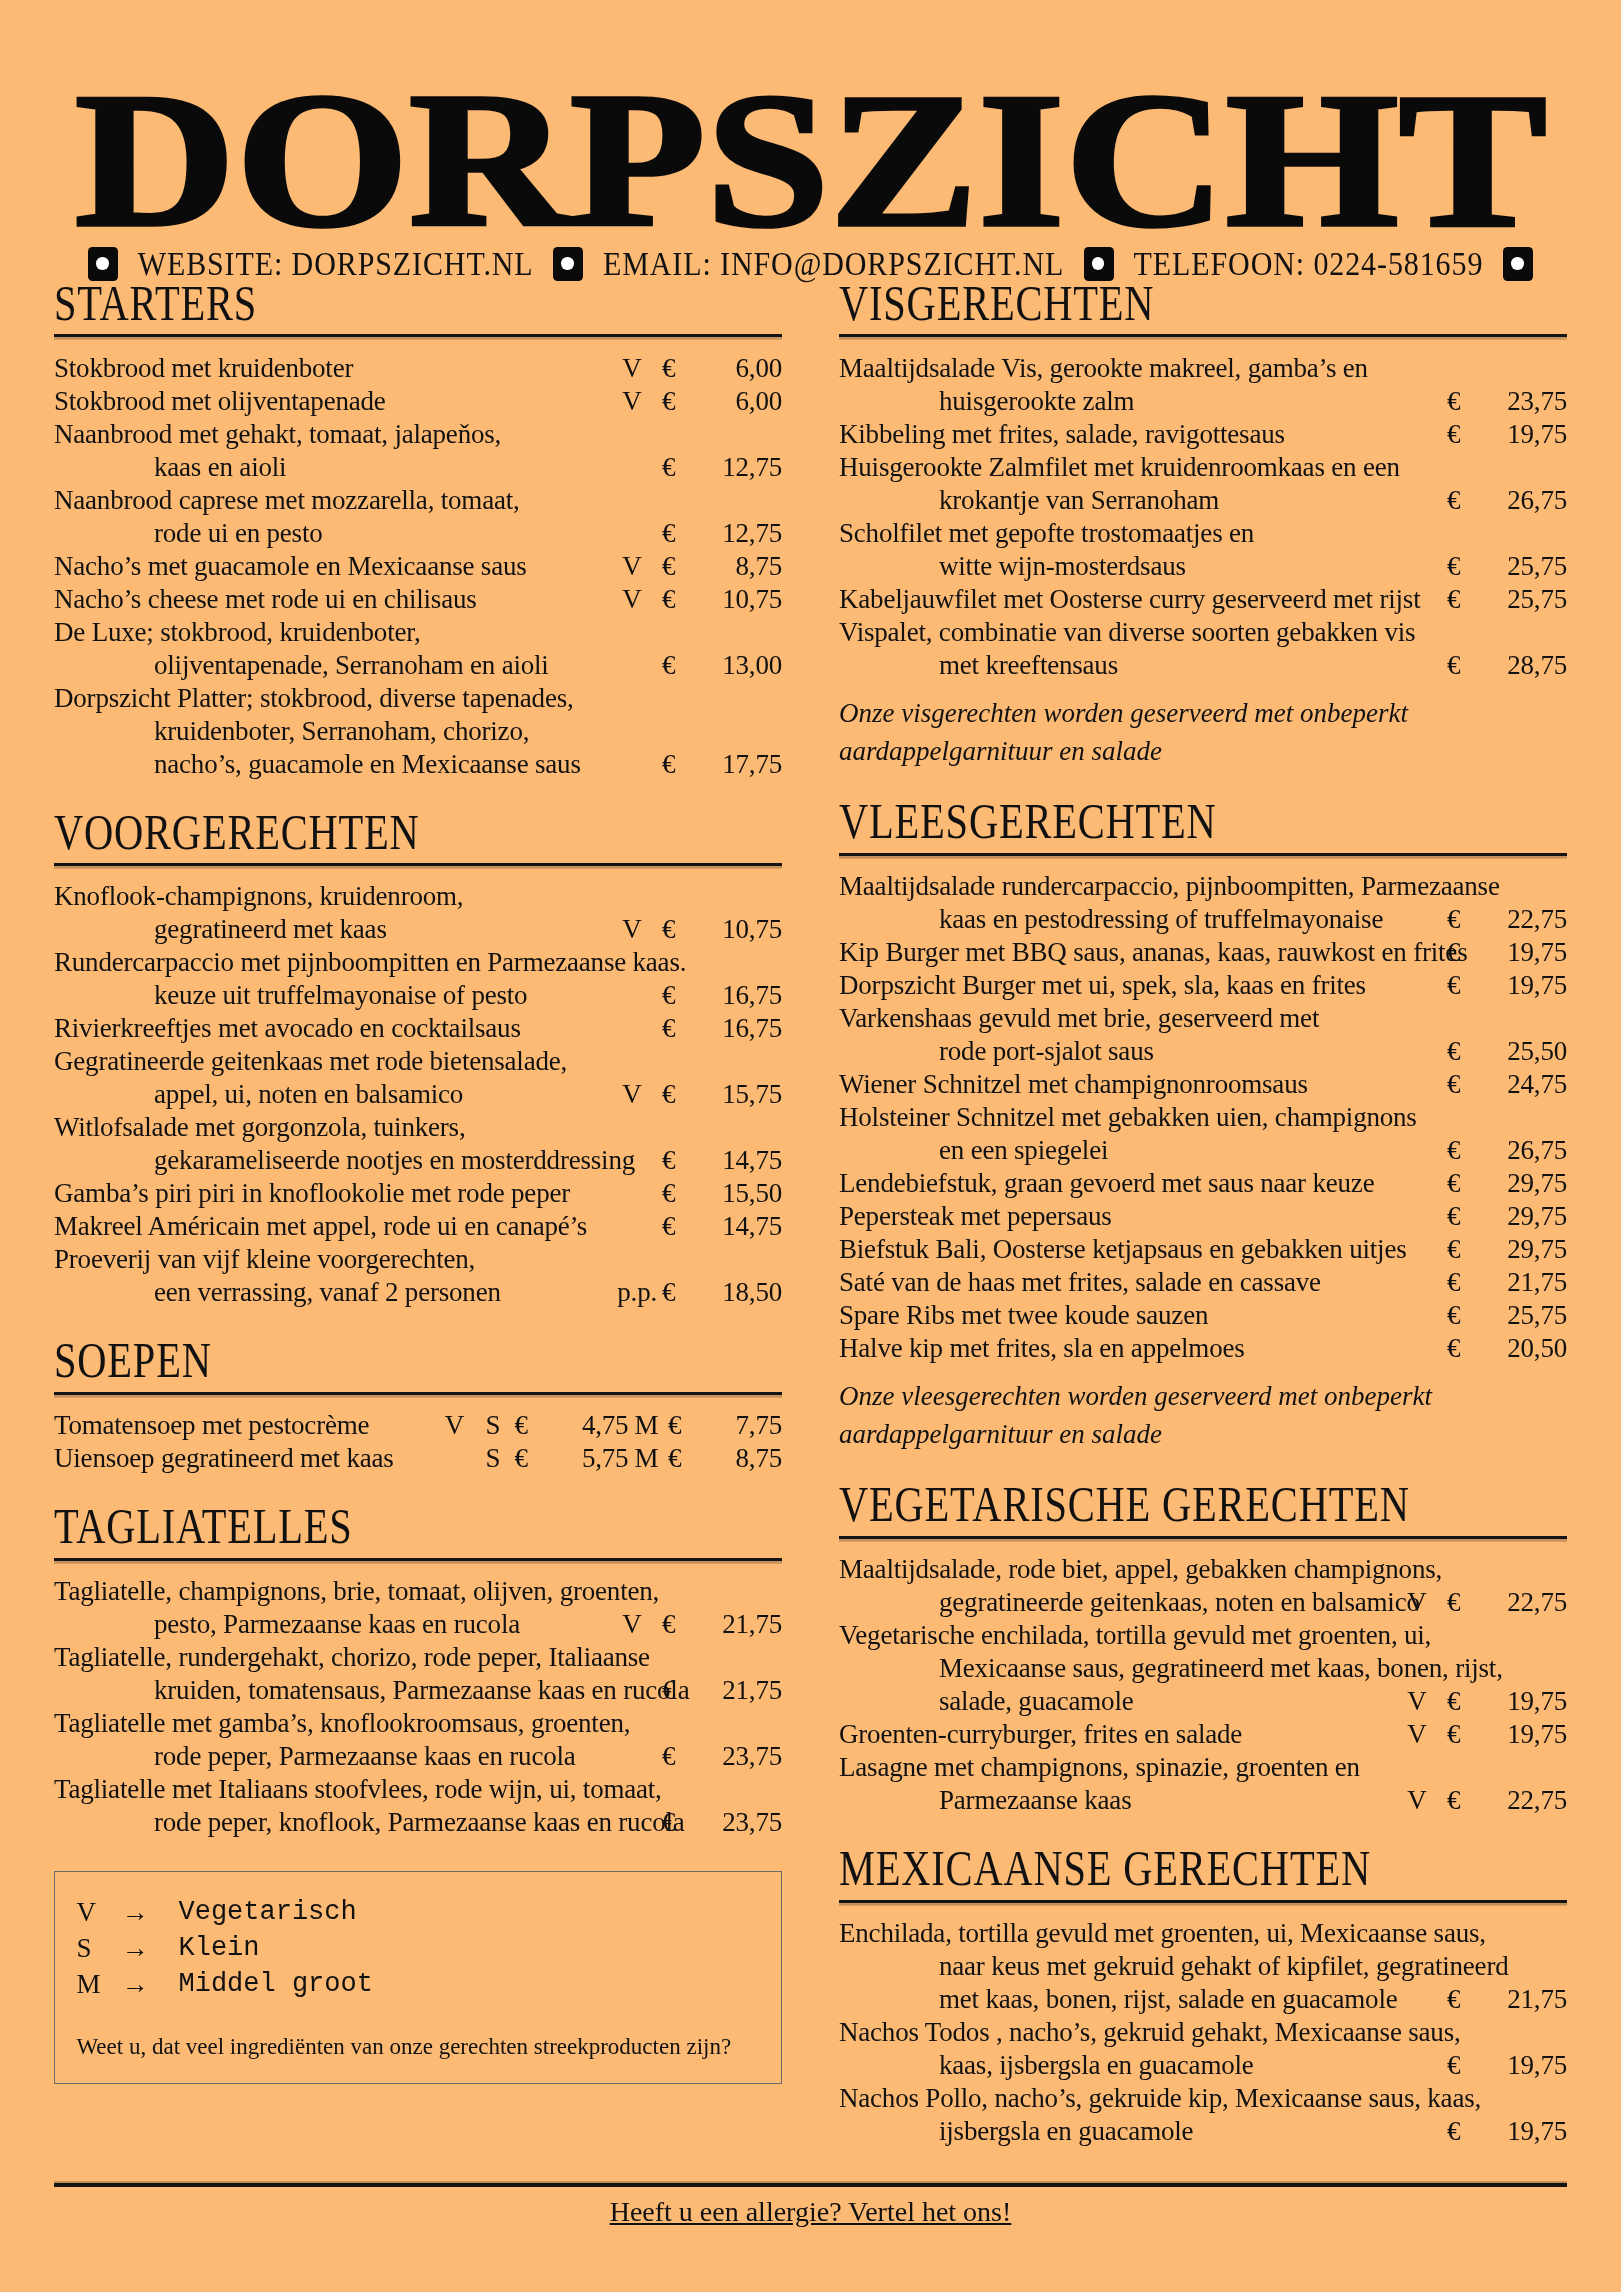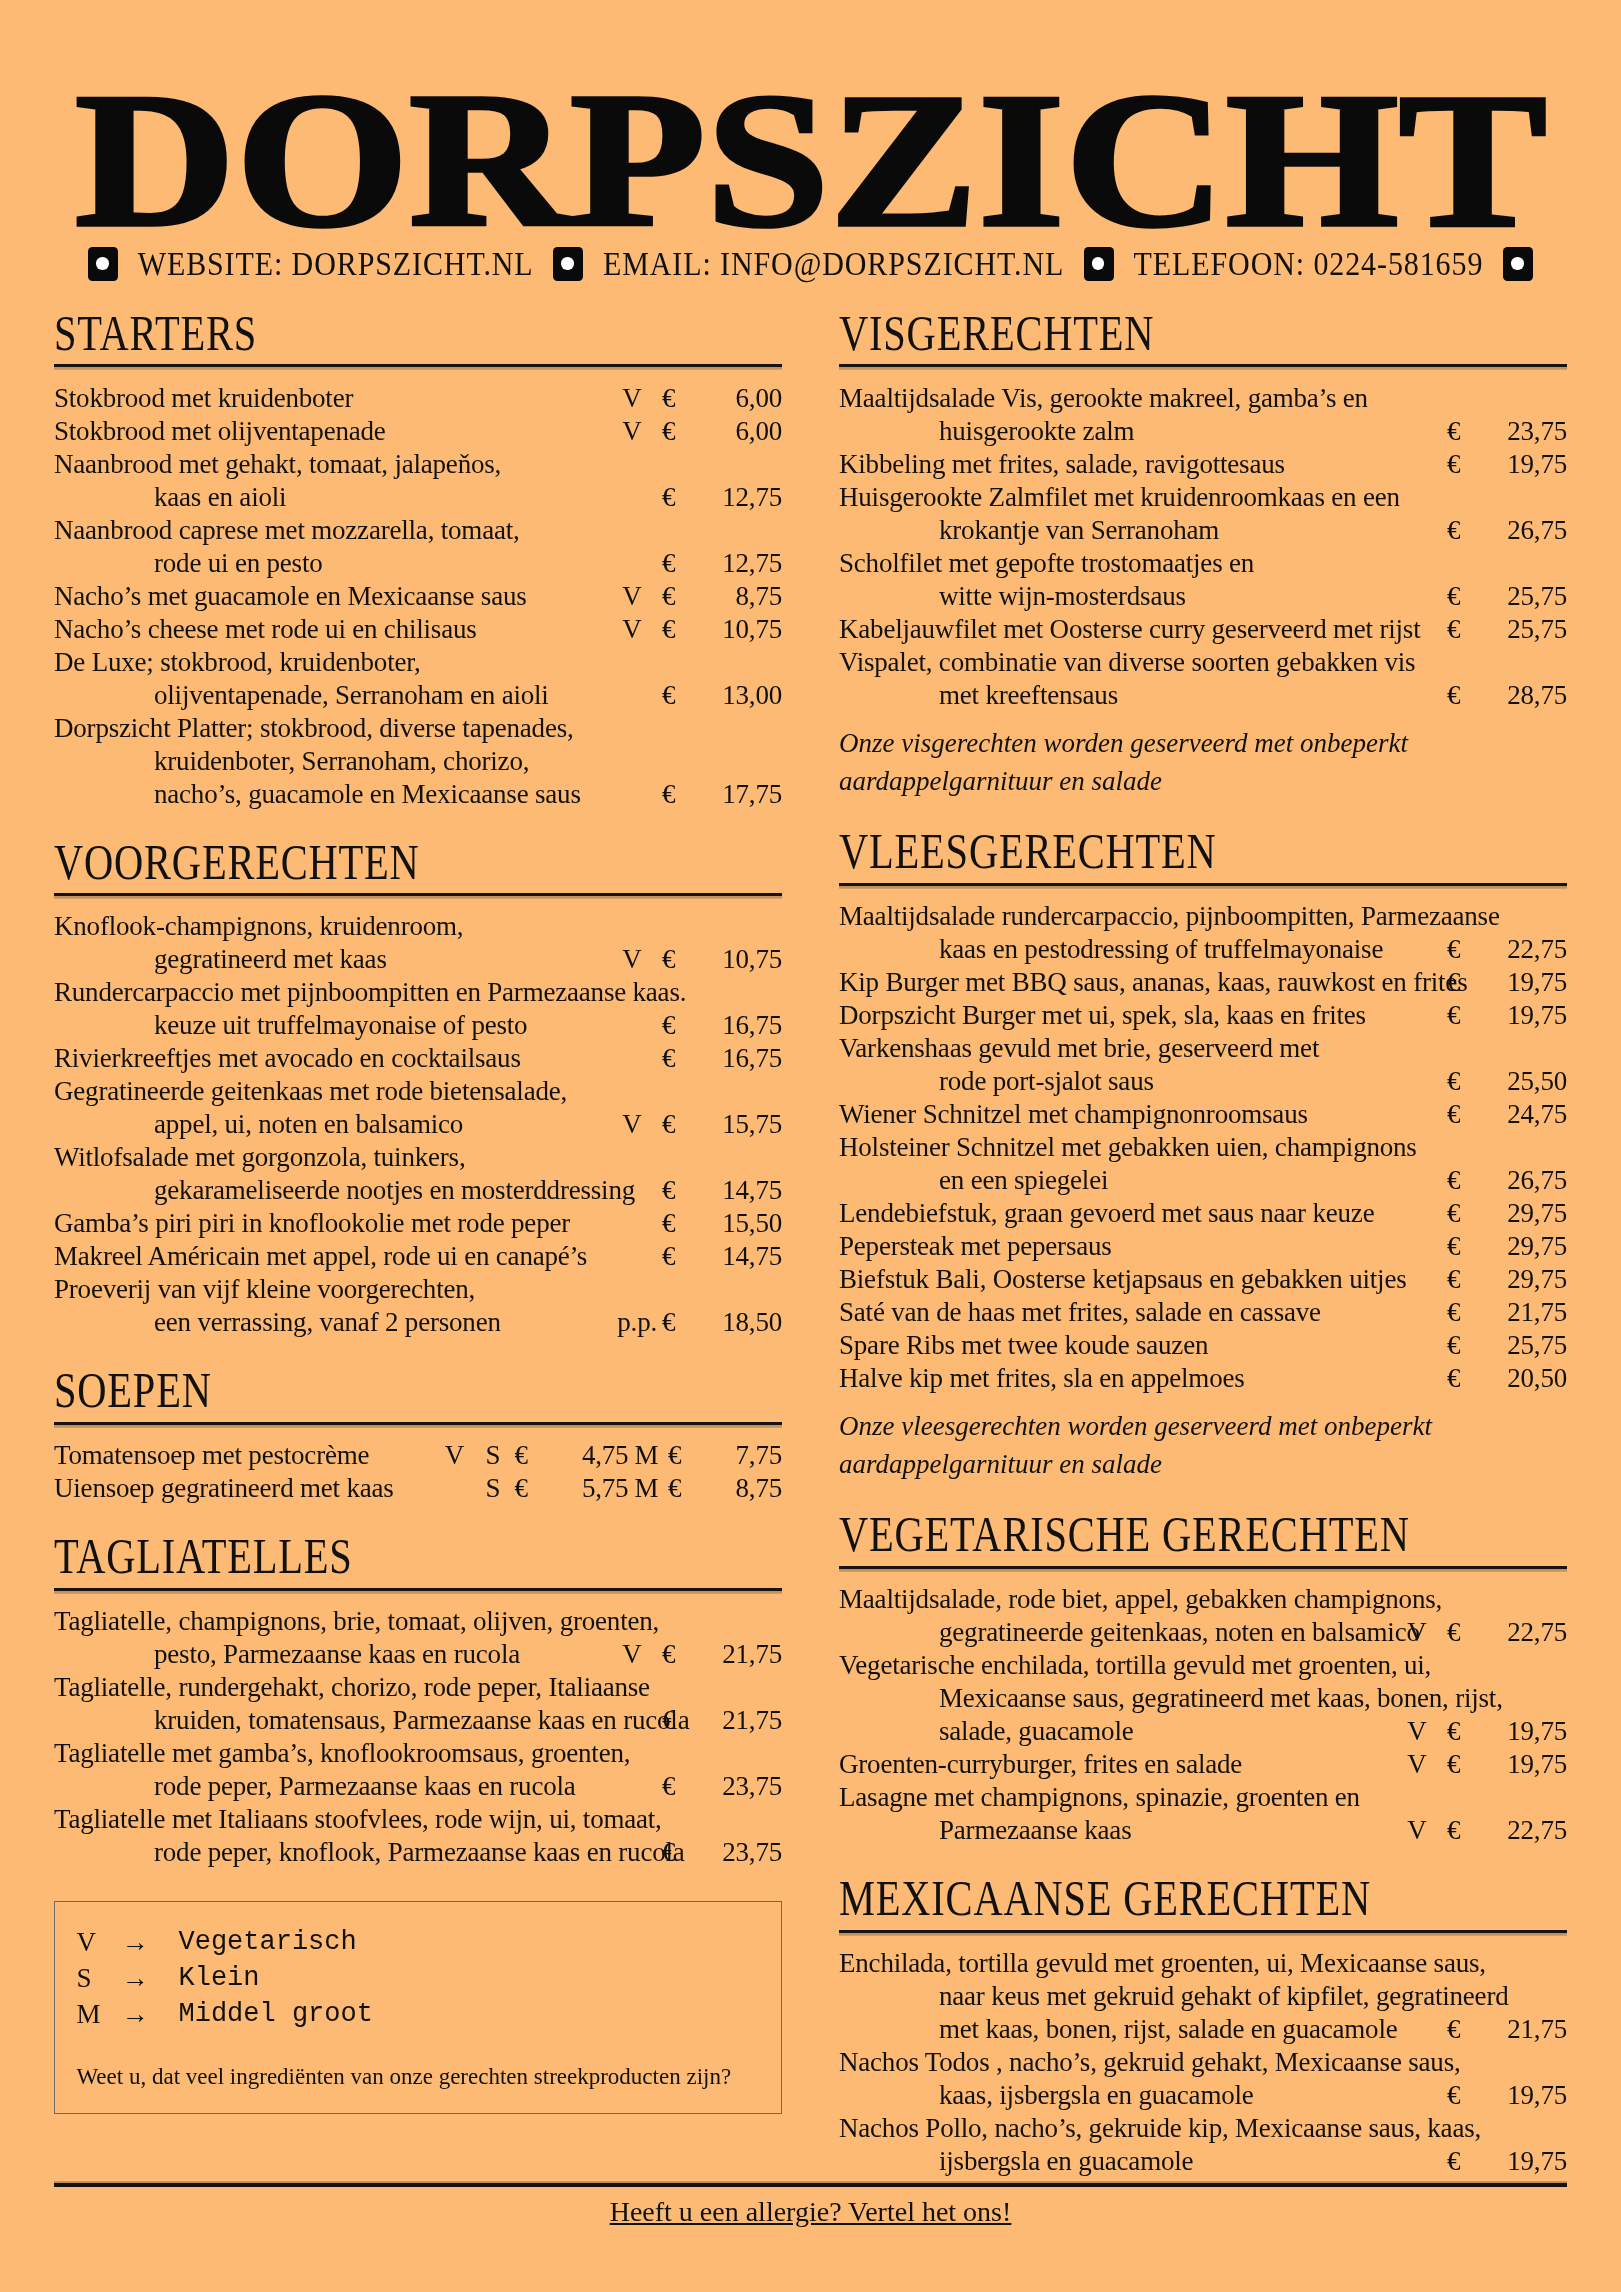--- a/index.html
+++ b/index.html
@@ -31,21 +31,20 @@
   .dot-icon{
     flex:none;width:30px;height:34px;background:#0a0a0a;border-radius:4.5px;
     position:relative;display:inline-block;
   }
   .dot-icon::after{
     content:"";position:absolute;left:8px;top:10.7px;width:12.5px;height:12.5px;
     background:#fff;border-radius:50%;
   }
   
   .menu-grid{
-    margin-top:30px;
     padding:0 54px;
     display:flex;gap:57px;align-items:flex-start;
   }
   .col{flex:1;min-width:0;}
   .menu-section{margin-bottom:29px;}
   .section-title{
     border-bottom:3.6px solid #141414;
     box-shadow:0 2.7px 0 rgba(0,0,0,.22);
     padding-bottom:3.6px;height:50px;
     margin-bottom:14.3px;

